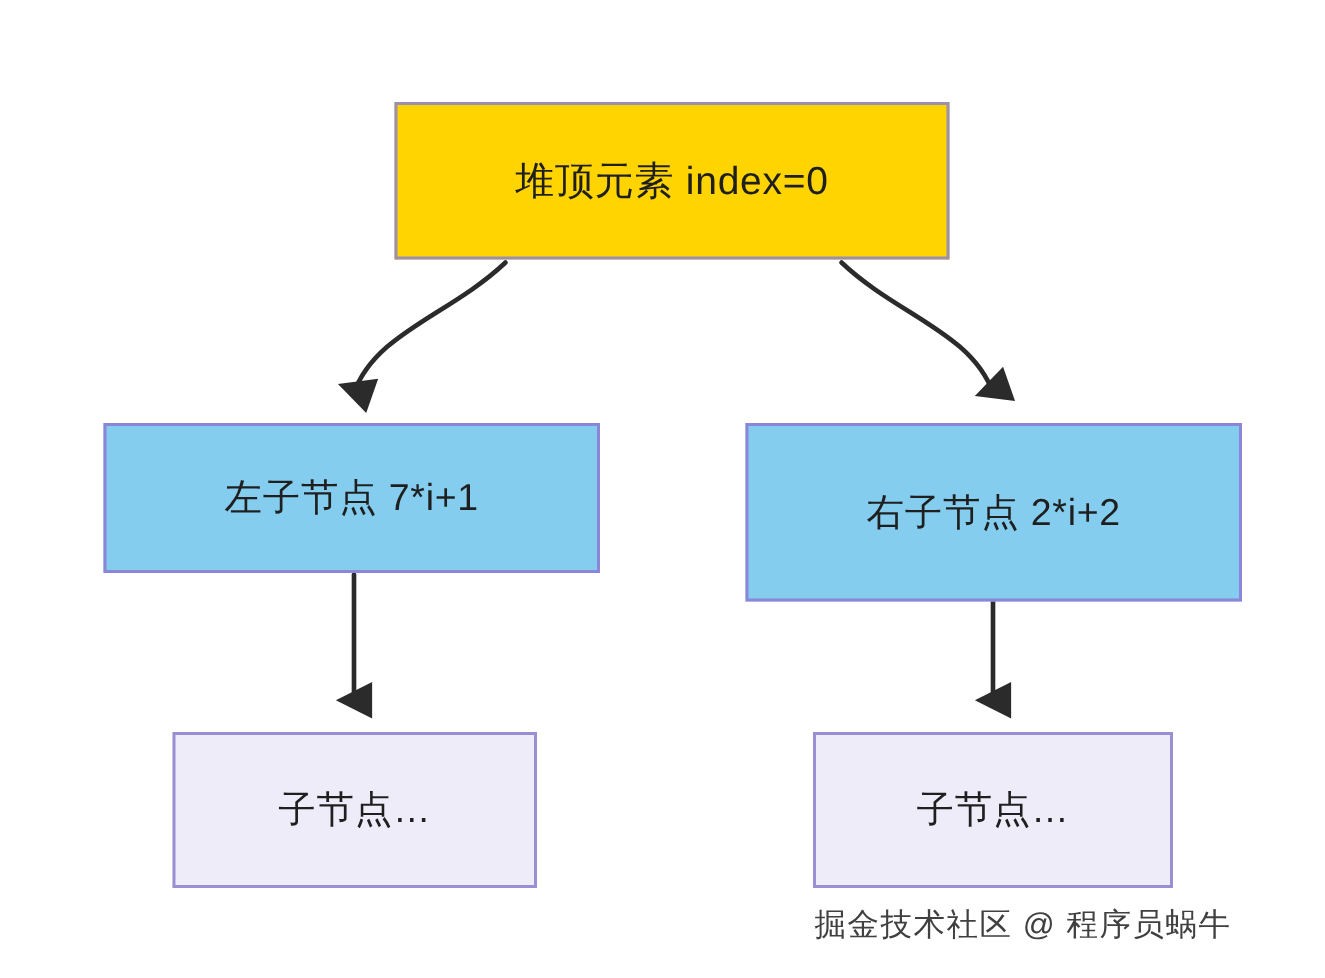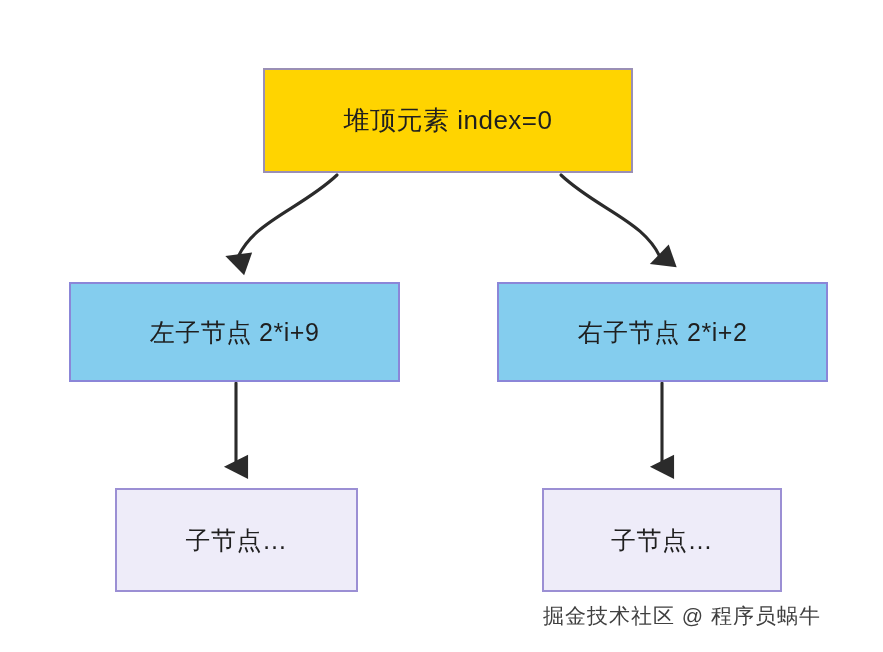--- a/index.html
+++ b/index.html
@@ -49,21 +49,21 @@
     height: 100px;
     background: #84cdee;
     border-color: #8b86d8;
     color: #1f1f1f;
     font-size: 25px;
   }
   #node-right-child {
     left: 497px;
     top: 282px;
     width: 331px;
-    height: 100px;
+    height: 119px;
     background: #84cdee;
     border-color: #8b86d8;
     color: #1f1f1f;
     font-size: 25px;
   }
   #node-left-leaf {
     left: 115px;
     top: 488px;
     width: 243px;
     height: 104px;
@@ -120,21 +120,21 @@
     <path d="M 236 383 L 236 469" fill="none" stroke="#2b2b2b" stroke-width="3.1" stroke-linecap="round" marker-end="url(#arrowhead)"></path>
 
     <path d="M 662 383 L 662 469" fill="none" stroke="#2b2b2b" stroke-width="3.1" stroke-linecap="round" marker-end="url(#arrowhead)"></path>
   </svg>
 
   <div class="node" id="node-root">
     <span class="node-label">堆顶元素 index=0</span>
   </div>
 
   <div class="node" id="node-left-child">
-    <span class="node-label">左子节点 2*i+9</span>
+    <span class="node-label">左子节点 7*i+1</span>
   </div>
 
   <div class="node" id="node-right-child">
     <span class="node-label">右子节点 2*i+2</span>
   </div>
 
   <div class="node" id="node-left-leaf">
     <span class="node-label">子节点…</span>
   </div>
 

